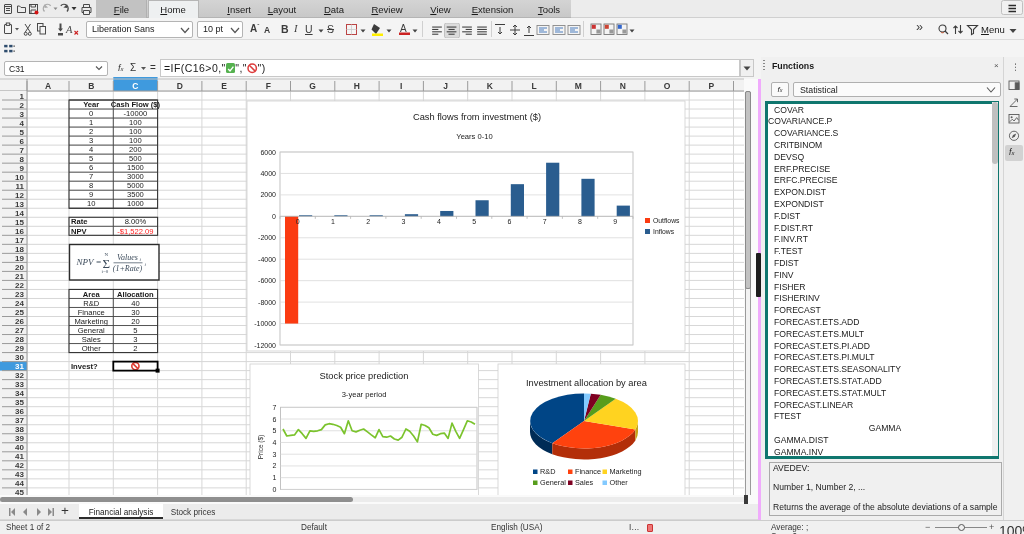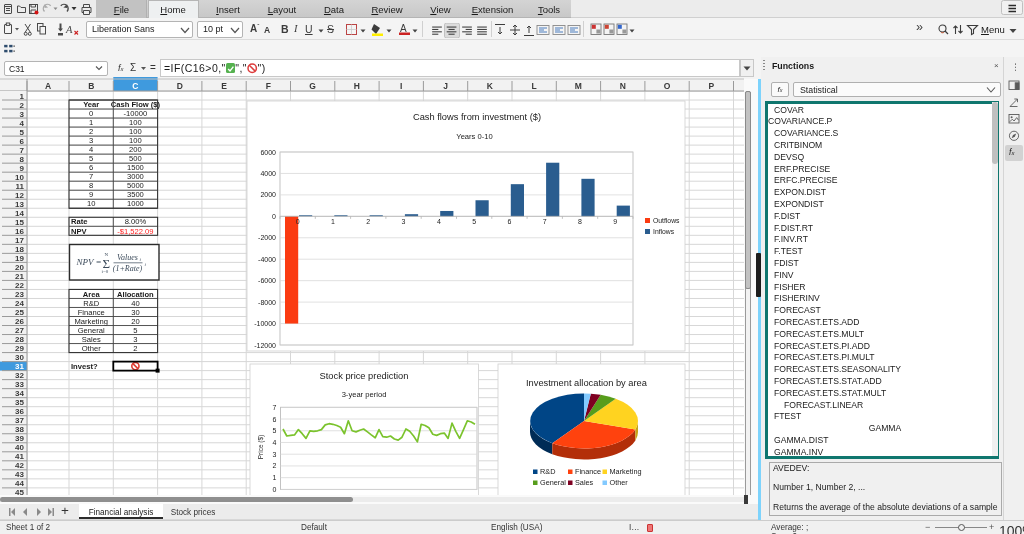--- a/index.html
+++ b/index.html
@@ -1,16 +1,16 @@
 <!DOCTYPE html>
 <html><head><meta charset="utf-8">
 <style>
 * { margin:0; padding:0; box-sizing:border-box; }
 html,body { width:1024px; height:534px; overflow:hidden; font-family:"Liberation Sans",sans-serif; }
-#app { position:relative; width:824px; height:534px; background:#7dd3fc; }
+#app { position:relative; width:824px; height:534px; background:#f0abfc; }
 .abs { position:absolute; }
 .tabtxt { font-size:9.5px; color:#1a1a1a; }
 </style></head>
 <body>
 <div id="app">
 
 <div class="abs" style="left:0;top:0;width:1024px;height:18px;background:#ececec;border-bottom:1px solid #d0d0d0;"></div>
 <div class="abs" style="left:96px;top:0;width:475px;height:18px;background:linear-gradient(#d4d4d4,#c8c8c8);border-bottom:1px solid #b4b4b4;"></div>
 <svg class="abs" style="left:0;top:0" width="100" height="18" viewBox="0 0 100 18">
  <g stroke="#4a4a4a" fill="none" stroke-width="1">
@@ -26,21 +26,21 @@
   <path d="M83.5 7.5 v-3 h6 v3 M83.5 12.5 h-1.5 v-5 h9 v5 h-1.5 M83.5 10.5 h6 v4 h-6 z"></path>
  </g>
  <circle cx="36.5" cy="12.5" r="2" fill="#d11414" stroke="none"></circle>
  <path d="M53.5 7.5 l4 0 -2 2.6 z" fill="#8a8a8a"></path>
  <path d="M71.5 7 l5 0 -2.5 3.2 z" fill="#333"></path>
 </svg>
 <div class="abs" style="left:96px;top:0;width:51px;height:18px;background:#c2c2c2;border-right:1px solid #b0b0b0;"></div>
 <div class="abs tabtxt" style="left:96px;top:3.5px;width:51px;text-align:center;"><span style="text-decoration:underline;">F</span>ile</div>
 <div class="abs" style="left:147.5px;top:0;width:51px;height:18px;background:#eef0f1;border:1px solid #b6b6b6;border-bottom:none;"></div>
 <div class="abs tabtxt" style="left:147.5px;top:3.5px;width:51px;text-align:center;"><span style="text-decoration:underline;">H</span>ome</div>
-<div class="abs tabtxt" style="left:205px;top:3.5px;width:46px;text-align:center;"><span style="text-decoration:underline;">I</span>nsert</div>
+<div class="abs tabtxt" style="left:205px;top:3.5px;width:46px;text-align:right;"><span style="text-decoration:underline;">I</span>nsert</div>
 <div class="abs tabtxt" style="left:256px;top:3.5px;width:52px;text-align:center;"><span style="text-decoration:underline;">L</span>ayout</div>
 <div class="abs tabtxt" style="left:313px;top:3.5px;width:42px;text-align:center;"><span style="text-decoration:underline;">D</span>ata</div>
 <div class="abs tabtxt" style="left:361px;top:3.5px;width:52px;text-align:center;"><span style="text-decoration:underline;">R</span>eview</div>
 <div class="abs tabtxt" style="left:419px;top:3.5px;width:43px;text-align:center;"><span style="text-decoration:underline;">V</span>iew</div>
 <div class="abs tabtxt" style="left:463px;top:3.5px;width:59px;text-align:center;"><span style="text-decoration:underline;">E</span>xtension</div>
 <div class="abs tabtxt" style="left:527px;top:3.5px;width:44px;text-align:center;"><span style="text-decoration:underline;">T</span>ools</div>
 <div class="abs" style="left:1001px;top:0px;width:22px;height:15px;border:1px solid #c0c0c0;background:#f1f1f1;border-radius:2.5px;"></div>
 <svg class="abs" style="left:1007px;top:3.5px" width="11" height="9" viewBox="0 0 11 9">
       <g stroke="#2b2b2b" stroke-width="1.6">
         <path d="M1.5 1.5h7.5M1.5 4.5h7.5M1.5 7.5h7.5"></path>
@@ -560,21 +560,21 @@
       <div style="height:11.8px;padding-left:6px;line-height:11.8px;">FISHER</div>
       <div style="height:11.8px;padding-left:6px;line-height:11.8px;">FISHERINV</div>
       <div style="height:11.8px;padding-left:6px;line-height:11.8px;">FORECAST</div>
       <div style="height:11.8px;padding-left:6px;line-height:11.8px;">FORECAST.ETS.ADD</div>
       <div style="height:11.8px;padding-left:6px;line-height:11.8px;">FORECAST.ETS.MULT</div>
       <div style="height:11.8px;padding-left:6px;line-height:11.8px;">FORECAST.ETS.PI.ADD</div>
       <div style="height:11.8px;padding-left:6px;line-height:11.8px;">FORECAST.ETS.PI.MULT</div>
       <div style="height:11.8px;padding-left:6px;line-height:11.8px;">FORECAST.ETS.SEASONALITY</div>
       <div style="height:11.8px;padding-left:6px;line-height:11.8px;">FORECAST.ETS.STAT.ADD</div>
       <div style="height:11.8px;padding-left:6px;line-height:11.8px;">FORECAST.ETS.STAT.MULT</div>
-      <div style="height:11.8px;padding-left:16px;line-height:11.8px;">FORECAST.LINEAR</div>
+      <div style="height:11.8px;padding-left:6px;line-height:11.8px;">FORECAST.LINEAR</div>
       <div style="height:11.8px;padding-left:6px;line-height:11.8px;">FTEST</div>
       <div style="height:11.8px;padding-left:6px;line-height:11.8px;text-align:center;">GAMMA</div>
       <div style="height:11.8px;padding-left:6px;line-height:11.8px;">GAMMA.DIST</div>
       <div style="height:11.8px;padding-left:6px;line-height:11.8px;">GAMMA.INV</div>
     </div>
 <div class="abs" style="left:991.5px;top:102px;width:6px;height:354px;background:#f0f0f0;"></div>
 <div class="abs" style="left:991.5px;top:102px;width:6px;height:62px;background:#c0c0c0;border-radius:3px;"></div>
 <div class="abs" style="left:769px;top:462px;width:233px;height:54px;background:#f0f0f0;border:1px solid #aaaaaa;overflow:hidden;font-size:8.6px;color:#1a1a1a;padding:1px 0 0 3px;line-height:9.7px;">AVEDEV:<br><br>Number 1, Number 2, ...<br><br>Returns the average of the absolute deviations of a sample</div>
 <div class="abs" style="left:1003px;top:57px;width:21px;height:463px;background:#f0f0f0;border-left:1px solid #d5d5d5;"></div>
 <div class="abs" style="left:1011px;top:62px;font-size:9px;color:#444;letter-spacing:0;">⋮</div>

